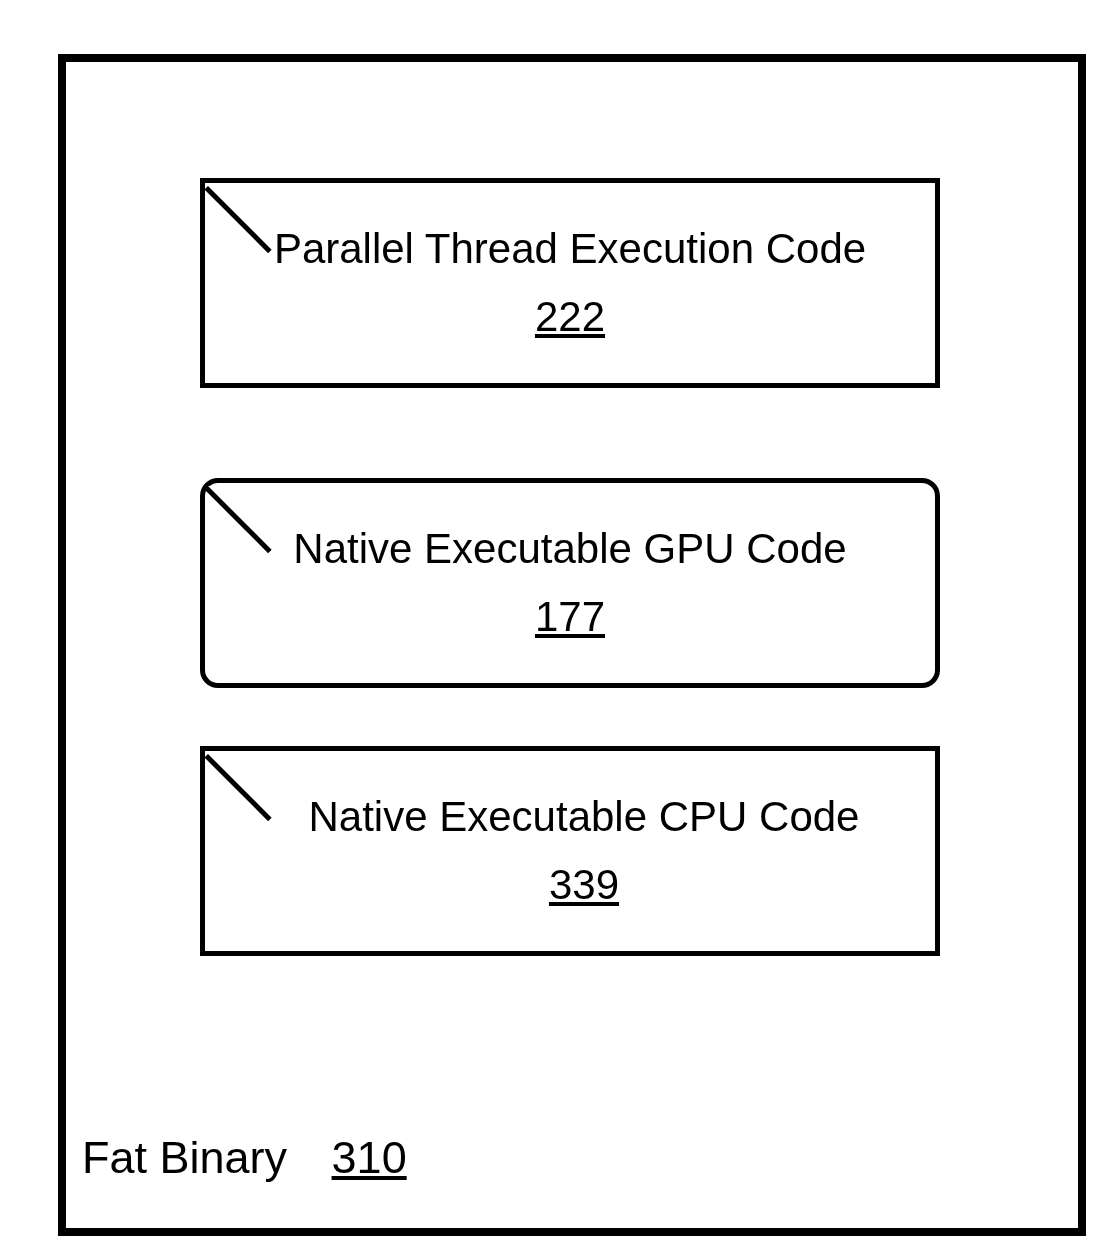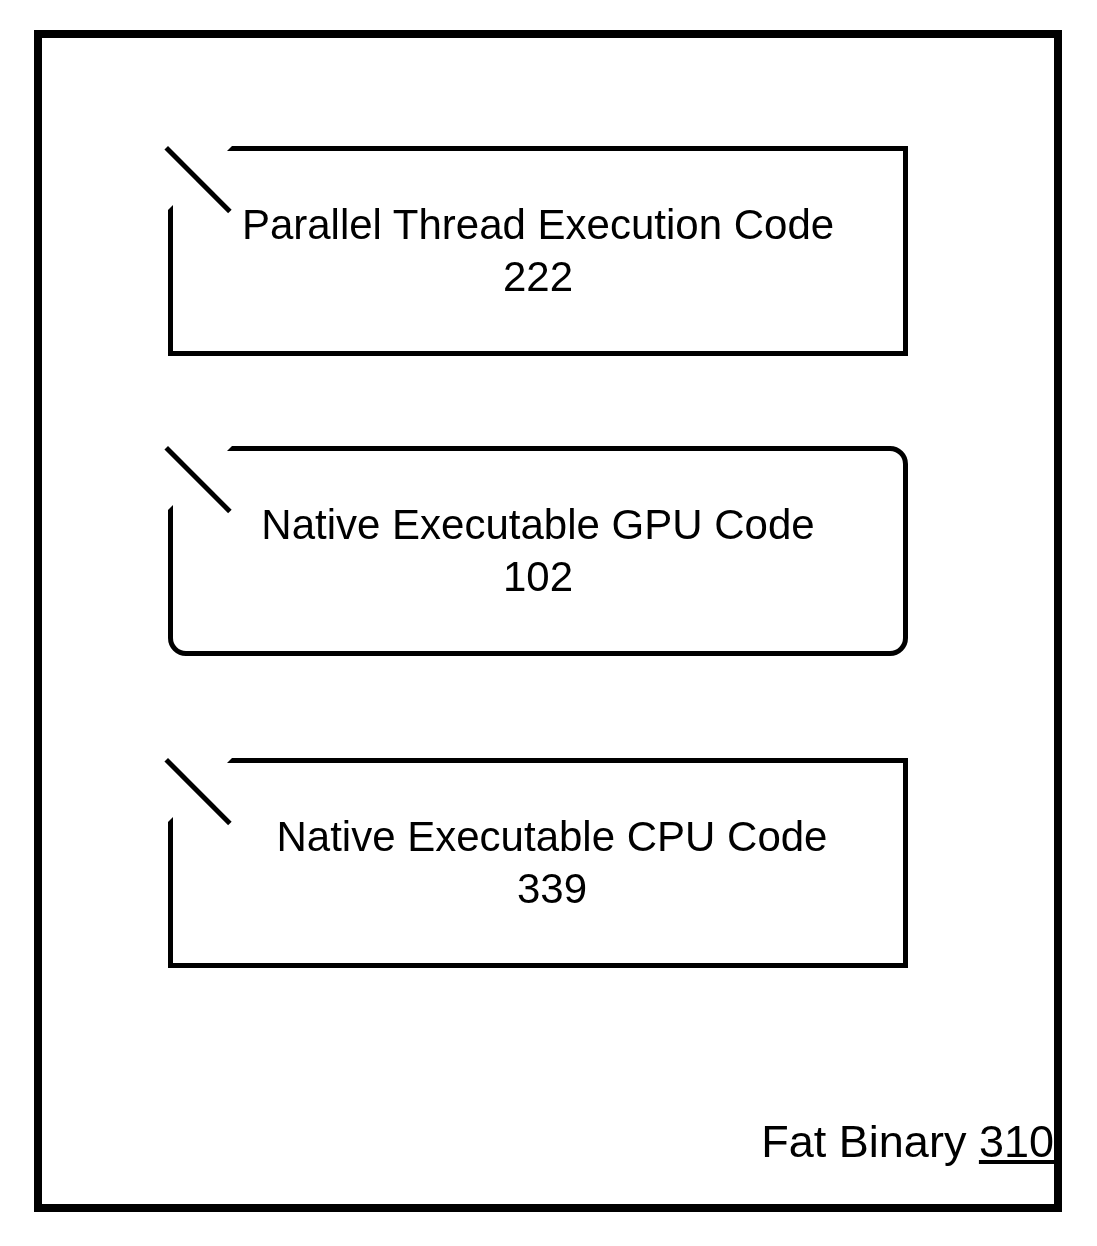--- a/index.html
+++ b/index.html
@@ -1,15 +1,15 @@
 <!DOCTYPE html>
 <html><head>
 <meta charset="utf-8">
 <style>
-  * { box-sizing: border-box; margin: 0; padding: 0; }
+  * { box-sizing: border-box; margin: 8px; padding: 0; }
   html, body { width: 1097px; height: 1246px; }
   body {
     font-family: Arial, Helvetica, sans-serif;
     background: #ffffff;
     position: relative;
   }
   .outer {
     position: absolute;
     left: 34px;
     top: 30px;
@@ -54,49 +54,49 @@
     content: "";
     position: absolute;
     left: 0; top: 0;
     width: 90px;
     height: 5px;
     background: #000;
     transform-origin: left top;
     transform: rotate(45deg);
   }
   .card .title { }
-  .card .num { }
+  .card .num { text-decoration: underline; }
   #card1 { top: 108px; }
   #card2 { top: 408px; border-radius: 18px; }
-  #card3 { top: 720px; padding-left: 28px; }
+  #card3 { top: 676px; padding-left: 28px; }
   .footer {
     position: absolute;
     left: 0;
     bottom: 36px;
     width: 100%;
-    text-align: right;
+    text-align: left;
     font-size: 45px;
   }
   .footer .num { text-decoration: underline; }
 </style>
 </head>
 <body>
 
 <div class="outer">
 
   <div class="card" id="card1">
     <div class="cut"></div>
     <div class="title">Parallel Thread Execution Code</div>
     <div class="num">222</div>
   </div>
 
   <div class="card" id="card2">
     <div class="cut"></div>
     <div class="title">Native Executable GPU Code</div>
-    <div class="num">102</div>
+    <div class="num">177</div>
   </div>
 
   <div class="card" id="card3">
     <div class="cut"></div>
     <div class="title">Native Executable CPU Code</div>
     <div class="num">339</div>
   </div>
 
   <div class="footer">
     <span>Fat Binary</span>

